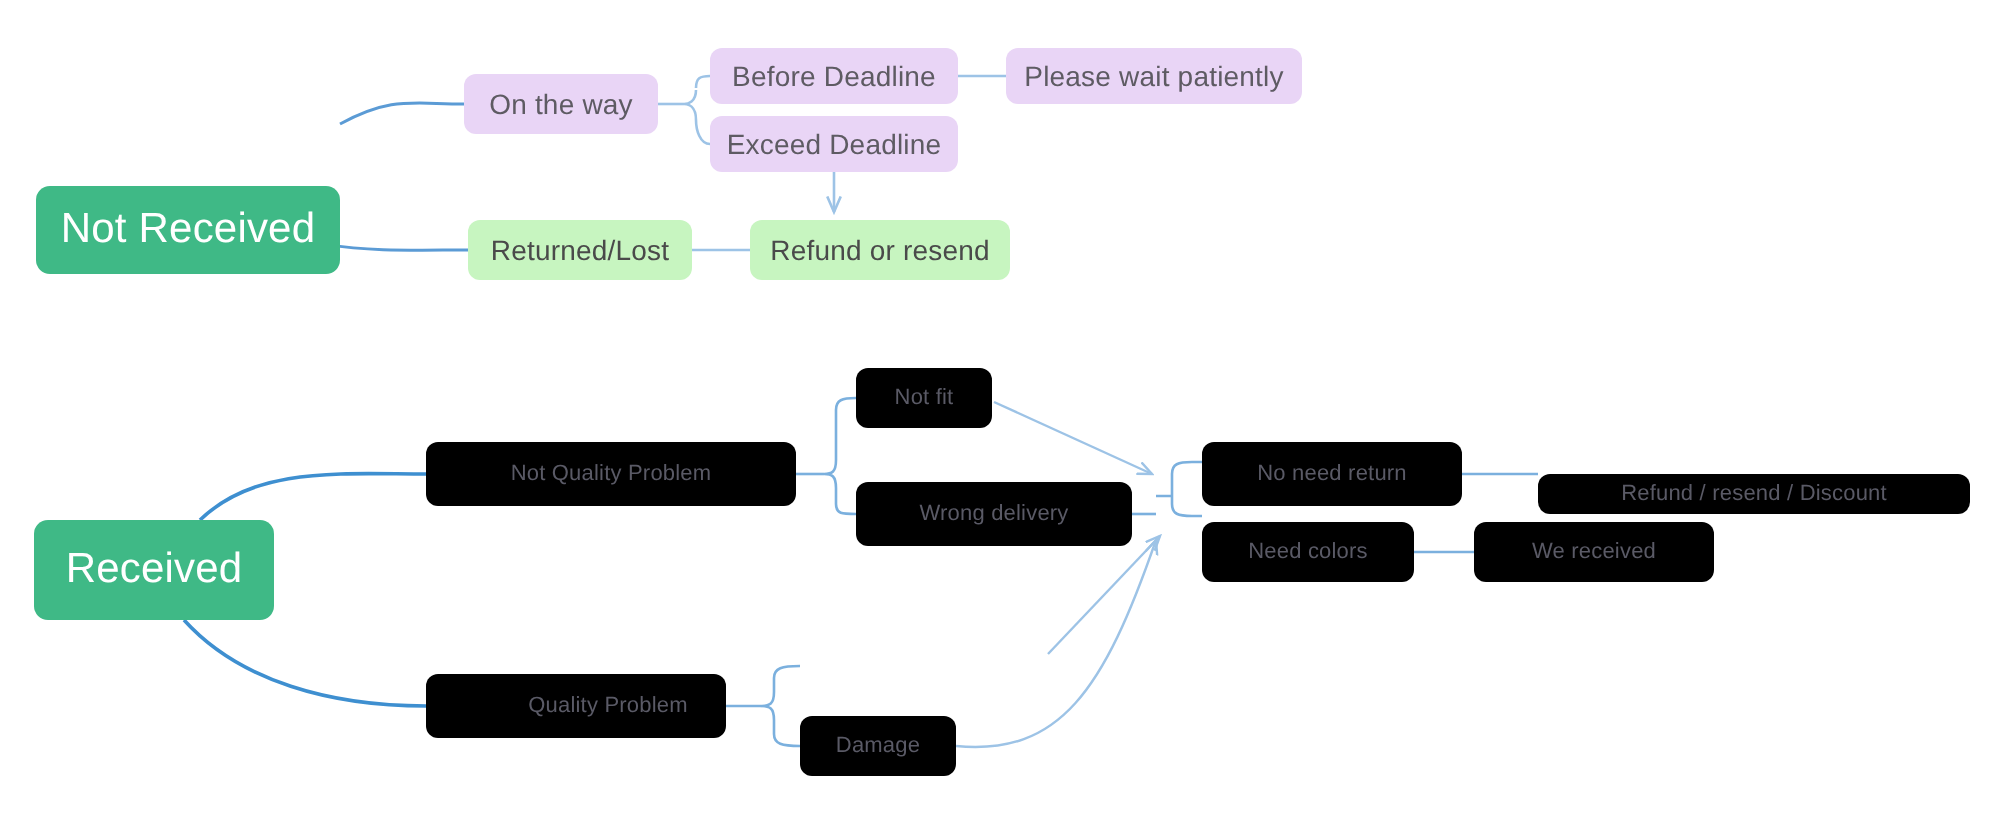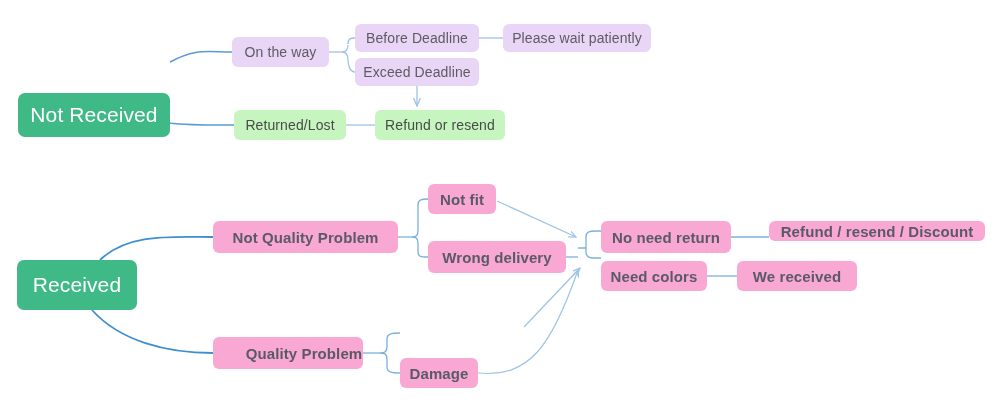--- a/index.html
+++ b/index.html
@@ -47,24 +47,23 @@
     background: #E9D5F6;
     color: #5E5B63;
     font-size: 14px;
   }
   .node.mint {
     background: #C7F5C0;
     color: #4A4A4A;
     font-size: 14px;
   }
   .node.peri {
-    background: #f9a8d4;
+    background: #000000;
     color: #5A5A66;
-    font-size: 15px;
-    font-weight: bold;
+    font-size: 11px;
   }
 </style>
 </head>
 <body>
 
 <div id="canvas">
 
   <svg id="edges" viewBox="0 0 1000 418" xmlns="http://www.w3.org/2000/svg">
     <defs>
       <marker id="arrowhead" markerWidth="7" markerHeight="7" refX="6" refY="3" orient="auto" markerUnits="strokeWidth">
@@ -167,21 +166,21 @@
 
 
   <div class="node peri" style="left:400px; top:358px; width:78px; height:30px;">
     <span>Damage</span>
   </div>
 
   <div class="node peri" style="left:601px; top:221px; width:130px; height:32px;">
     <span>No need return</span>
   </div>
 
-  <div class="node peri" style="left:769px; top:221px; width:216px; height:20px;">
+  <div class="node peri" style="left:769px; top:237px; width:216px; height:20px;">
     <span>Refund / resend / Discount</span>
   </div>
 
   <div class="node peri" style="left:601px; top:261px; width:106px; height:30px;">
     <span>Need colors</span>
   </div>
 
   <div class="node peri" style="left:737px; top:261px; width:120px; height:30px;">
     <span>We received</span>
   </div>

